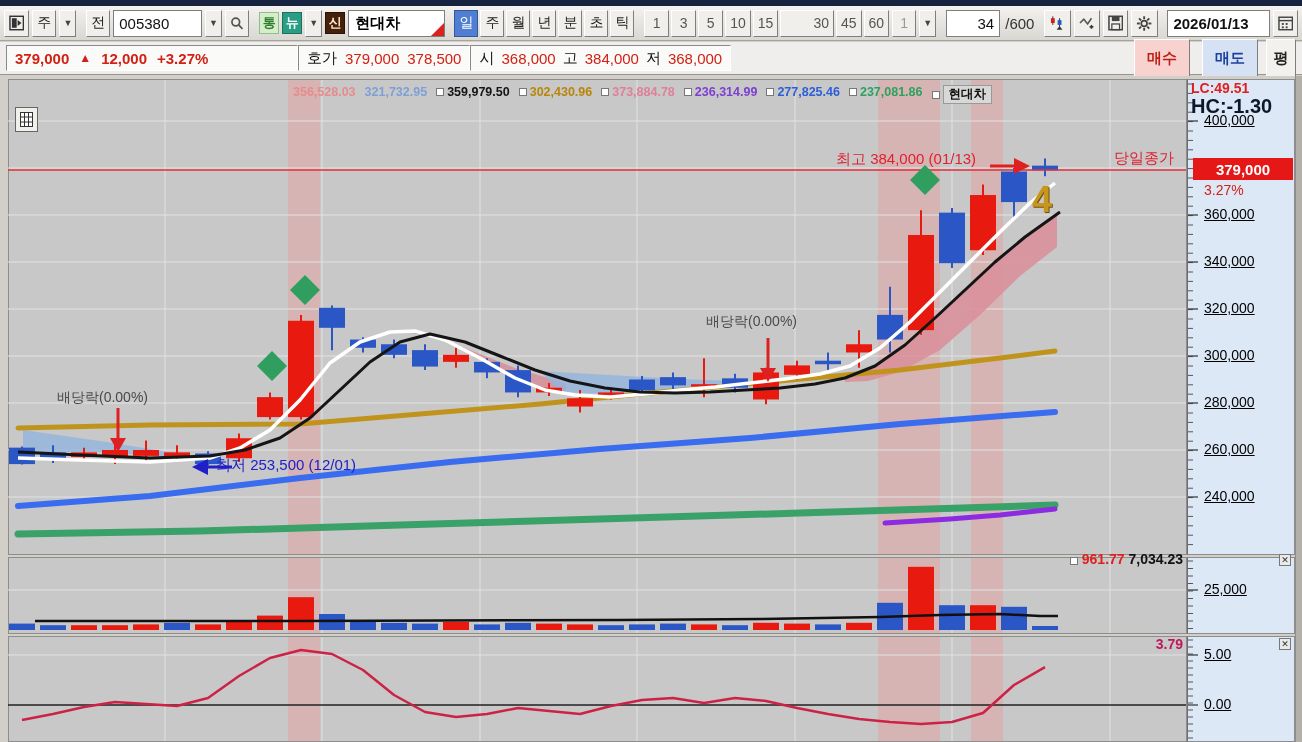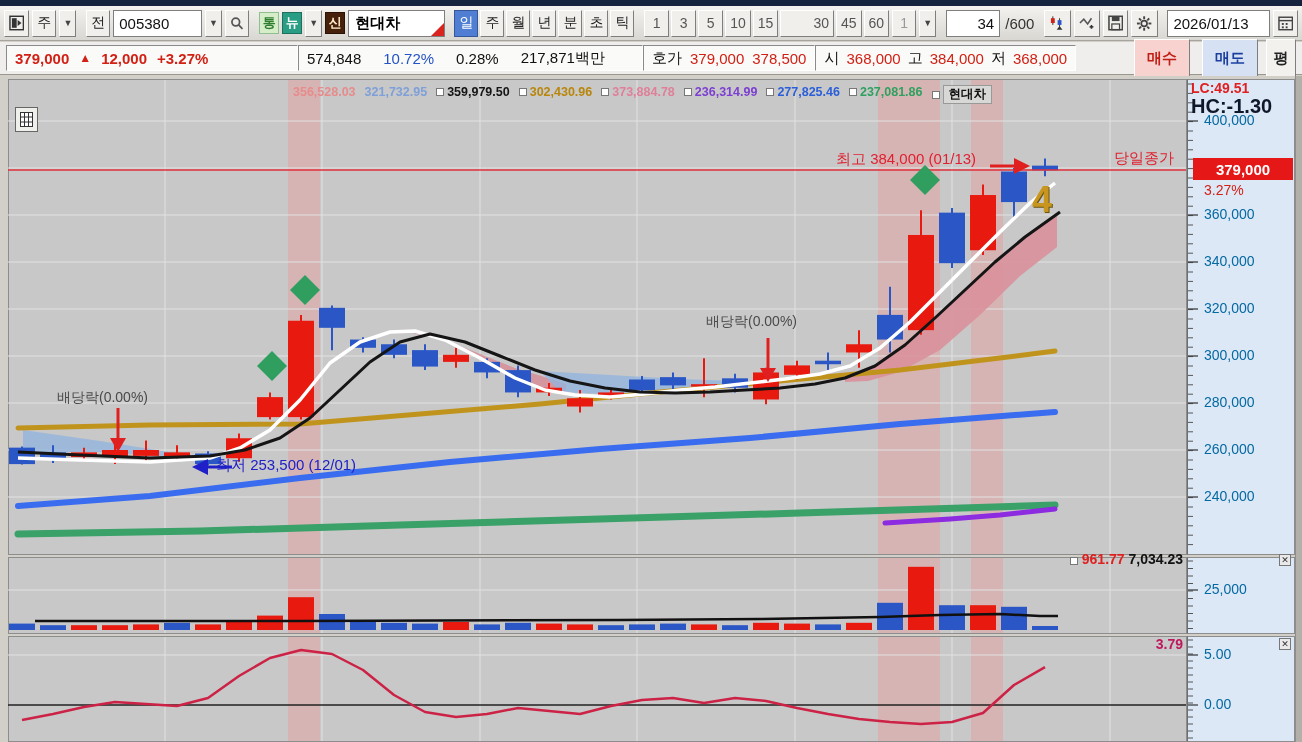--- a/index.html
+++ b/index.html
@@ -47,21 +47,21 @@
   .plot.main{left:8px;top:3px;width:1179px;height:476px;}
   .plot.vol{left:8px;top:481px;width:1179px;height:77px;}
   .plot.osc{left:8px;top:560px;width:1179px;height:106px;}
   .axis{position:absolute;background:#dde8f7;border:1px solid #8d8d8d;border-left:1px solid #6f6f6f;}
   .axis.main{left:1187px;top:3px;width:108px;height:476px;}
   .axis.vol{left:1187px;top:481px;width:108px;height:77px;}
   .axis.osc{left:1187px;top:560px;width:108px;height:106px;}
   .rightstrip{position:absolute;left:1295px;top:0;width:7px;height:666px;background:#b3afa9;border-left:1px solid #8d8d8d;}
   #chartsvg{position:absolute;left:0;top:0;width:1302px;height:666px;pointer-events:none;}
   .ovl{position:absolute;white-space:nowrap;pointer-events:none;}
-  .ticklabel{position:absolute;font-size:14px;color:#0369a1;left:1204px;}
+  .ticklabel{position:absolute;font-size:14px;color:#000000;left:1204px;text-decoration:underline;}
   .legendrow{position:absolute;left:293px;top:9px;display:flex;align-items:flex-start;gap:9px;
     font-size:12.5px;font-weight:bold;white-space:nowrap;}
   .legenditem{display:flex;align-items:center;gap:3px;}
   .chk{width:8px;height:8px;background:#fff;border:1px solid #777;display:inline-block;}
   .chip{background:#d8d8d6;border:1px solid #999;padding:0 5px;color:#111;font-weight:bold;}
   .pricebox{position:absolute;left:1193px;top:82px;width:100px;height:22px;background:#e51717;
     color:#fff;font-weight:bold;font-size:15px;display:flex;align-items:center;justify-content:center;}
   .closeicon{position:absolute;width:12px;height:12px;background:#e9e9e9;border:1px solid #777;
     font-size:9px;line-height:10px;text-align:center;color:#333;}
   .gridbtn{position:absolute;left:15px;top:31px;width:23px;height:25px;background:#efefec;
@@ -170,45 +170,39 @@
           <line x1="1" y1="8.5" x2="4" y2="8.5"></line>
             <line x1="13" y1="8.5" x2="16" y2="8.5"></line>
           <line x1="3.2" y1="3.2" x2="5.3" y2="5.3"></line>
             <line x1="11.7" y1="11.7" x2="13.8" y2="13.8"></line>
           <line x1="3.2" y1="13.8" x2="5.3" y2="11.7"></line>
             <line x1="11.7" y1="5.3" x2="13.8" y2="3.2"></line>
         </g>
       </svg>
     </div>
     <div class="sep"></div>
-    <div class="tinput" style="width:106px;">2026/01/13</div>
+    <div class="tinput" style="width:106px;font-weight:bold;">2026/01/13</div>
     <div class="tbtn">
       <svg class="icon-svg" width="16" height="16" viewBox="0 0 16 16">
         <rect x="1" y="2" width="14" height="13" fill="none" stroke="#444" stroke-width="1.5"></rect>
         <line x1="1" y1="5.5" x2="15" y2="5.5" stroke="#444" stroke-width="1.5"></line>
         <rect x="4" y="8" width="2" height="2" fill="#444"></rect>
           <rect x="8" y="8" width="2" height="2" fill="#444"></rect>
         <rect x="4" y="11.5" width="2" height="2" fill="#444"></rect>
           <rect x="8" y="11.5" width="2" height="2" fill="#444"></rect>
       </svg>
     </div>
   </div>
 
   <div class="infobar">
     <div class="ifield" style="width:292px;">
       <span class="red bold">379,000</span>
       <span class="red" style="font-size:12px;">▲</span>
       <span class="red bold">12,000</span>
       <span class="red bold">+3.27%</span>
-    </div>
-    <div class="ifield" style="width:345px;justify-content:flex-start;gap:22px;">
-      <span class="black">574,848</span>
-      <span class="blue">10.72%</span>
-      <span class="black">0.28%</span>
-      <span class="black">217,871백만</span>
     </div>
     <div class="ifield" style="gap:8px;">
       <span class="black">호가</span>
       <span class="red">379,000</span>
       <span class="red">378,500</span>
     </div>
     <div class="ifield" style="gap:7px;">
       <span class="black">시</span>
       <span class="red">368,000</span>
       <span class="black">고</span>

